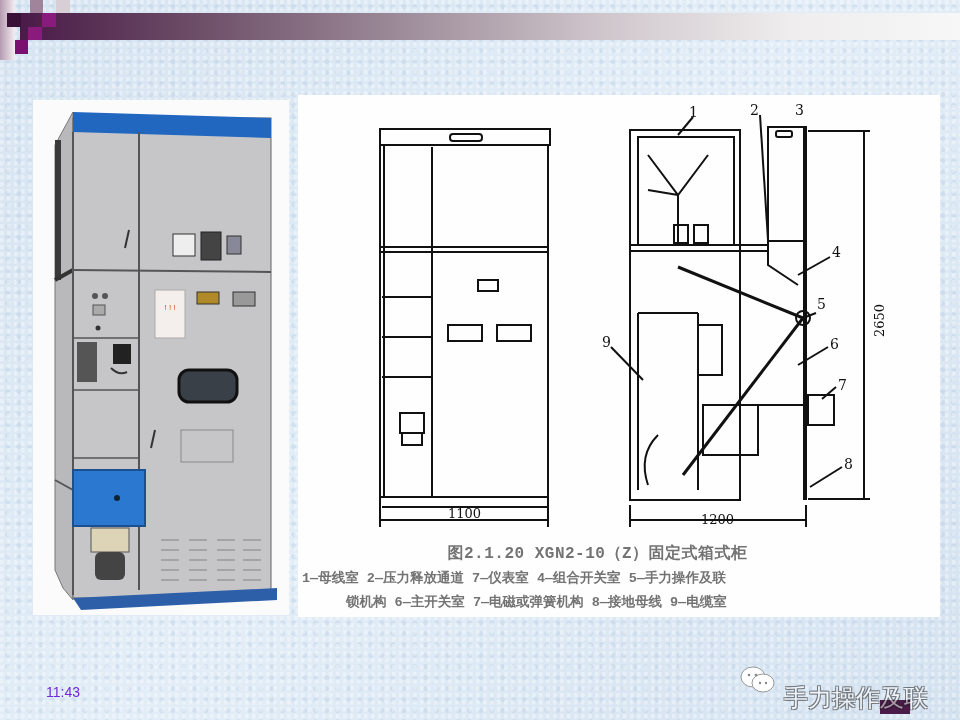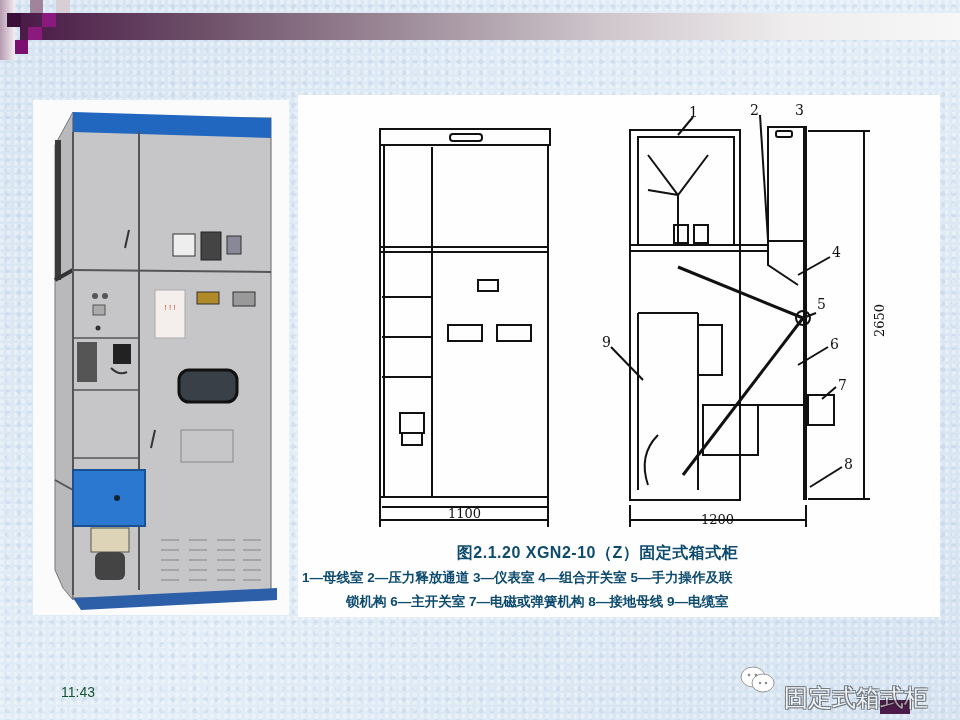--- a/index.html
+++ b/index.html
@@ -11,27 +11,27 @@
       linear-gradient(135deg,#d6e4f1 0%,#e2edf7 50%,#d4e2f0 100%);
     background-size: 7px 7px, 11px 11px, 100% 100%;
     font-family:"Liberation Sans",sans-serif;}
   .deco-bar{position:absolute;left:20px;top:13px;width:940px;height:27px;
     background:linear-gradient(90deg,#4a1a48 0%,#6b4c66 18%,#9c8a98 40%,#cfc6cc 62%,#efeded 82%,#f7f7f7 100%);}
   .sq{position:absolute;}
   .left-strip{position:absolute;left:0;top:0;width:15px;height:60px;
     background:linear-gradient(90deg,#b59ab0,#f4eef2);}
   .photo-panel{position:absolute;left:33px;top:100px;width:256px;height:515px;background:#fbfbfb;}
   .diagram-panel{position:absolute;left:298px;top:95px;width:642px;height:522px;background:#fefefe;}
-  .caption{position:absolute;left:0;width:599px;text-align:center;color:#0c4a6e;
-    font-family:Liberation Sans, sans-serif;font-weight:bold;}
+  .caption{position:absolute;left:0;width:599px;text-align:center;color:#737373;
+    font-family:Liberation Mono, monospace;font-weight:bold;}
   .cap-title{top:448px;font-size:16px;letter-spacing:.5px;}
   .cap-line{font-size:13.5px;left:4px;text-align:left;white-space:nowrap;}
   .cap1{top:474px;}
   .cap2{top:498px;left:48px;}
-  .time{position:absolute;left:61px;top:684px;font-size:14px;color:#14532d;}
+  .time{position:absolute;left:46px;top:684px;font-size:14px;color:#6d28d9;}
   .watermark{position:absolute;left:738px;top:664px;display:flex;align-items:center;}
   .wm-text{font-size:24px;color:#fff;text-shadow:1px 1px 0 #222,-1px -1px 0 #222,1px -1px 0 #222,-1px 1px 0 #222;
     font-family:"DejaVu Sans",sans-serif;margin-left:6px;white-space:nowrap;position:relative;}
   .wm-under{position:absolute;left:0;top:0;opacity:.55;}
   .wm-box{position:absolute;left:880px;top:700px;width:30px;height:14px;background:#4a1a48;}
 </style>
 </head>
 <body>
 
 <div class="left-strip"></div>
@@ -195,33 +195,33 @@
       <text x="540" y="295">7</text>
       <text x="546" y="374">8</text>
       <text x="304" y="252">9</text>
       <text x="150" y="423" font-size="13">1100</text>
       <text x="403" y="429" font-size="13">1200</text>
       <text x="0" y="0" font-size="13" transform="translate(586,242) rotate(-90)">2650</text>
     </g>
   </svg>
 
   <div class="caption cap-title">图2.1.20  XGN2-10（Z）固定式箱式柜</div>
-  <div class="caption cap-line cap1">1—母线室   2—压力释放通道   3—仪表室   4—组合开关室   5—手力操作及联</div>
+  <div class="caption cap-line cap1">1—母线室   2—压力释放通道   7—仪表室   4—组合开关室   5—手力操作及联</div>
   <div class="caption cap-line cap2">锁机构   6—主开关室   7—电磁或弹簧机构   8—接地母线   9—电缆室</div>
 </div>
 
 <div class="time">11:43</div>
 <div class="wm-box"></div>
 <div class="watermark">
   <span>
     <svg width="40" height="32" viewBox="0 0 40 32">
       <ellipse cx="15" cy="13" rx="12" ry="10" fill="#fff" stroke="#999"></ellipse>
       <ellipse cx="25" cy="19" rx="11" ry="9" fill="#fff" stroke="#999"></ellipse>
       <circle cx="11" cy="11" r="1.3" fill="#888"></circle>
         <circle cx="18" cy="11" r="1.3" fill="#888"></circle>
       <circle cx="22" cy="19" r="1.2" fill="#888"></circle>
         <circle cx="28" cy="19" r="1.2" fill="#888"></circle>
     </svg>
   </span>
   <span class="wm-text">
-    <span class="wm-under">固定式箱式柜</span>
+    <span class="wm-under">手力操作及联</span>
   </span>
 </div>
 
 </body></html>

